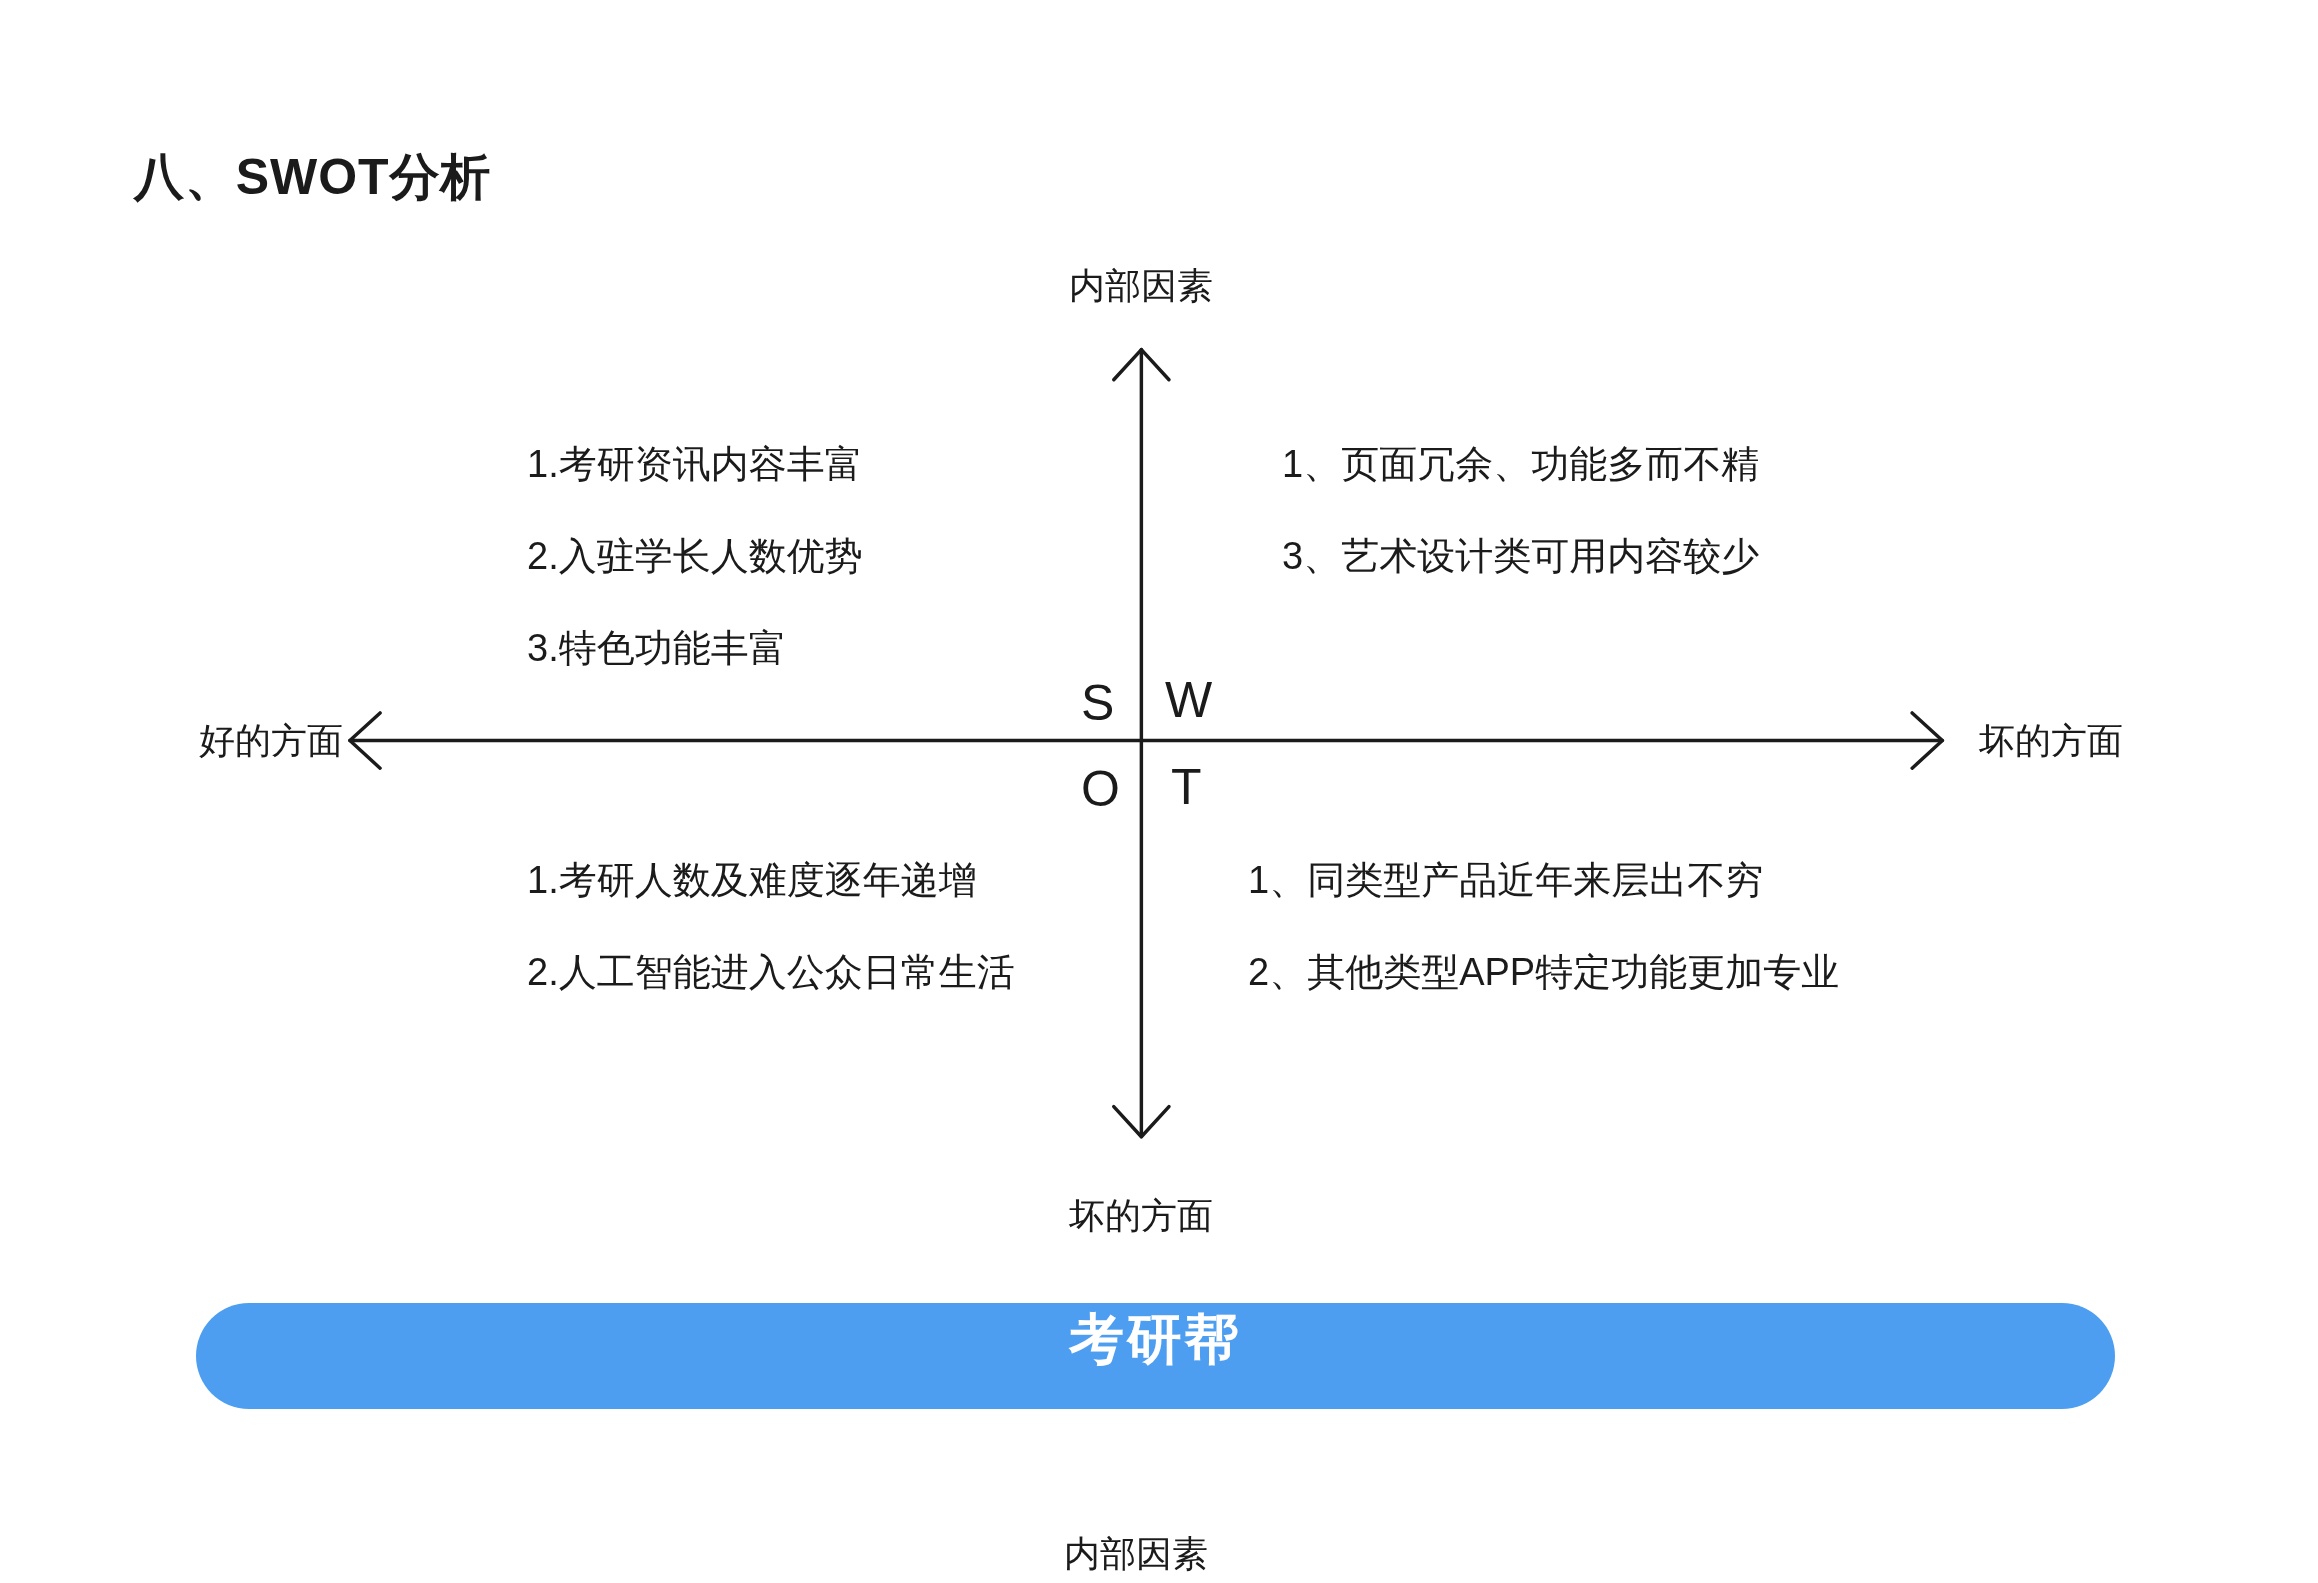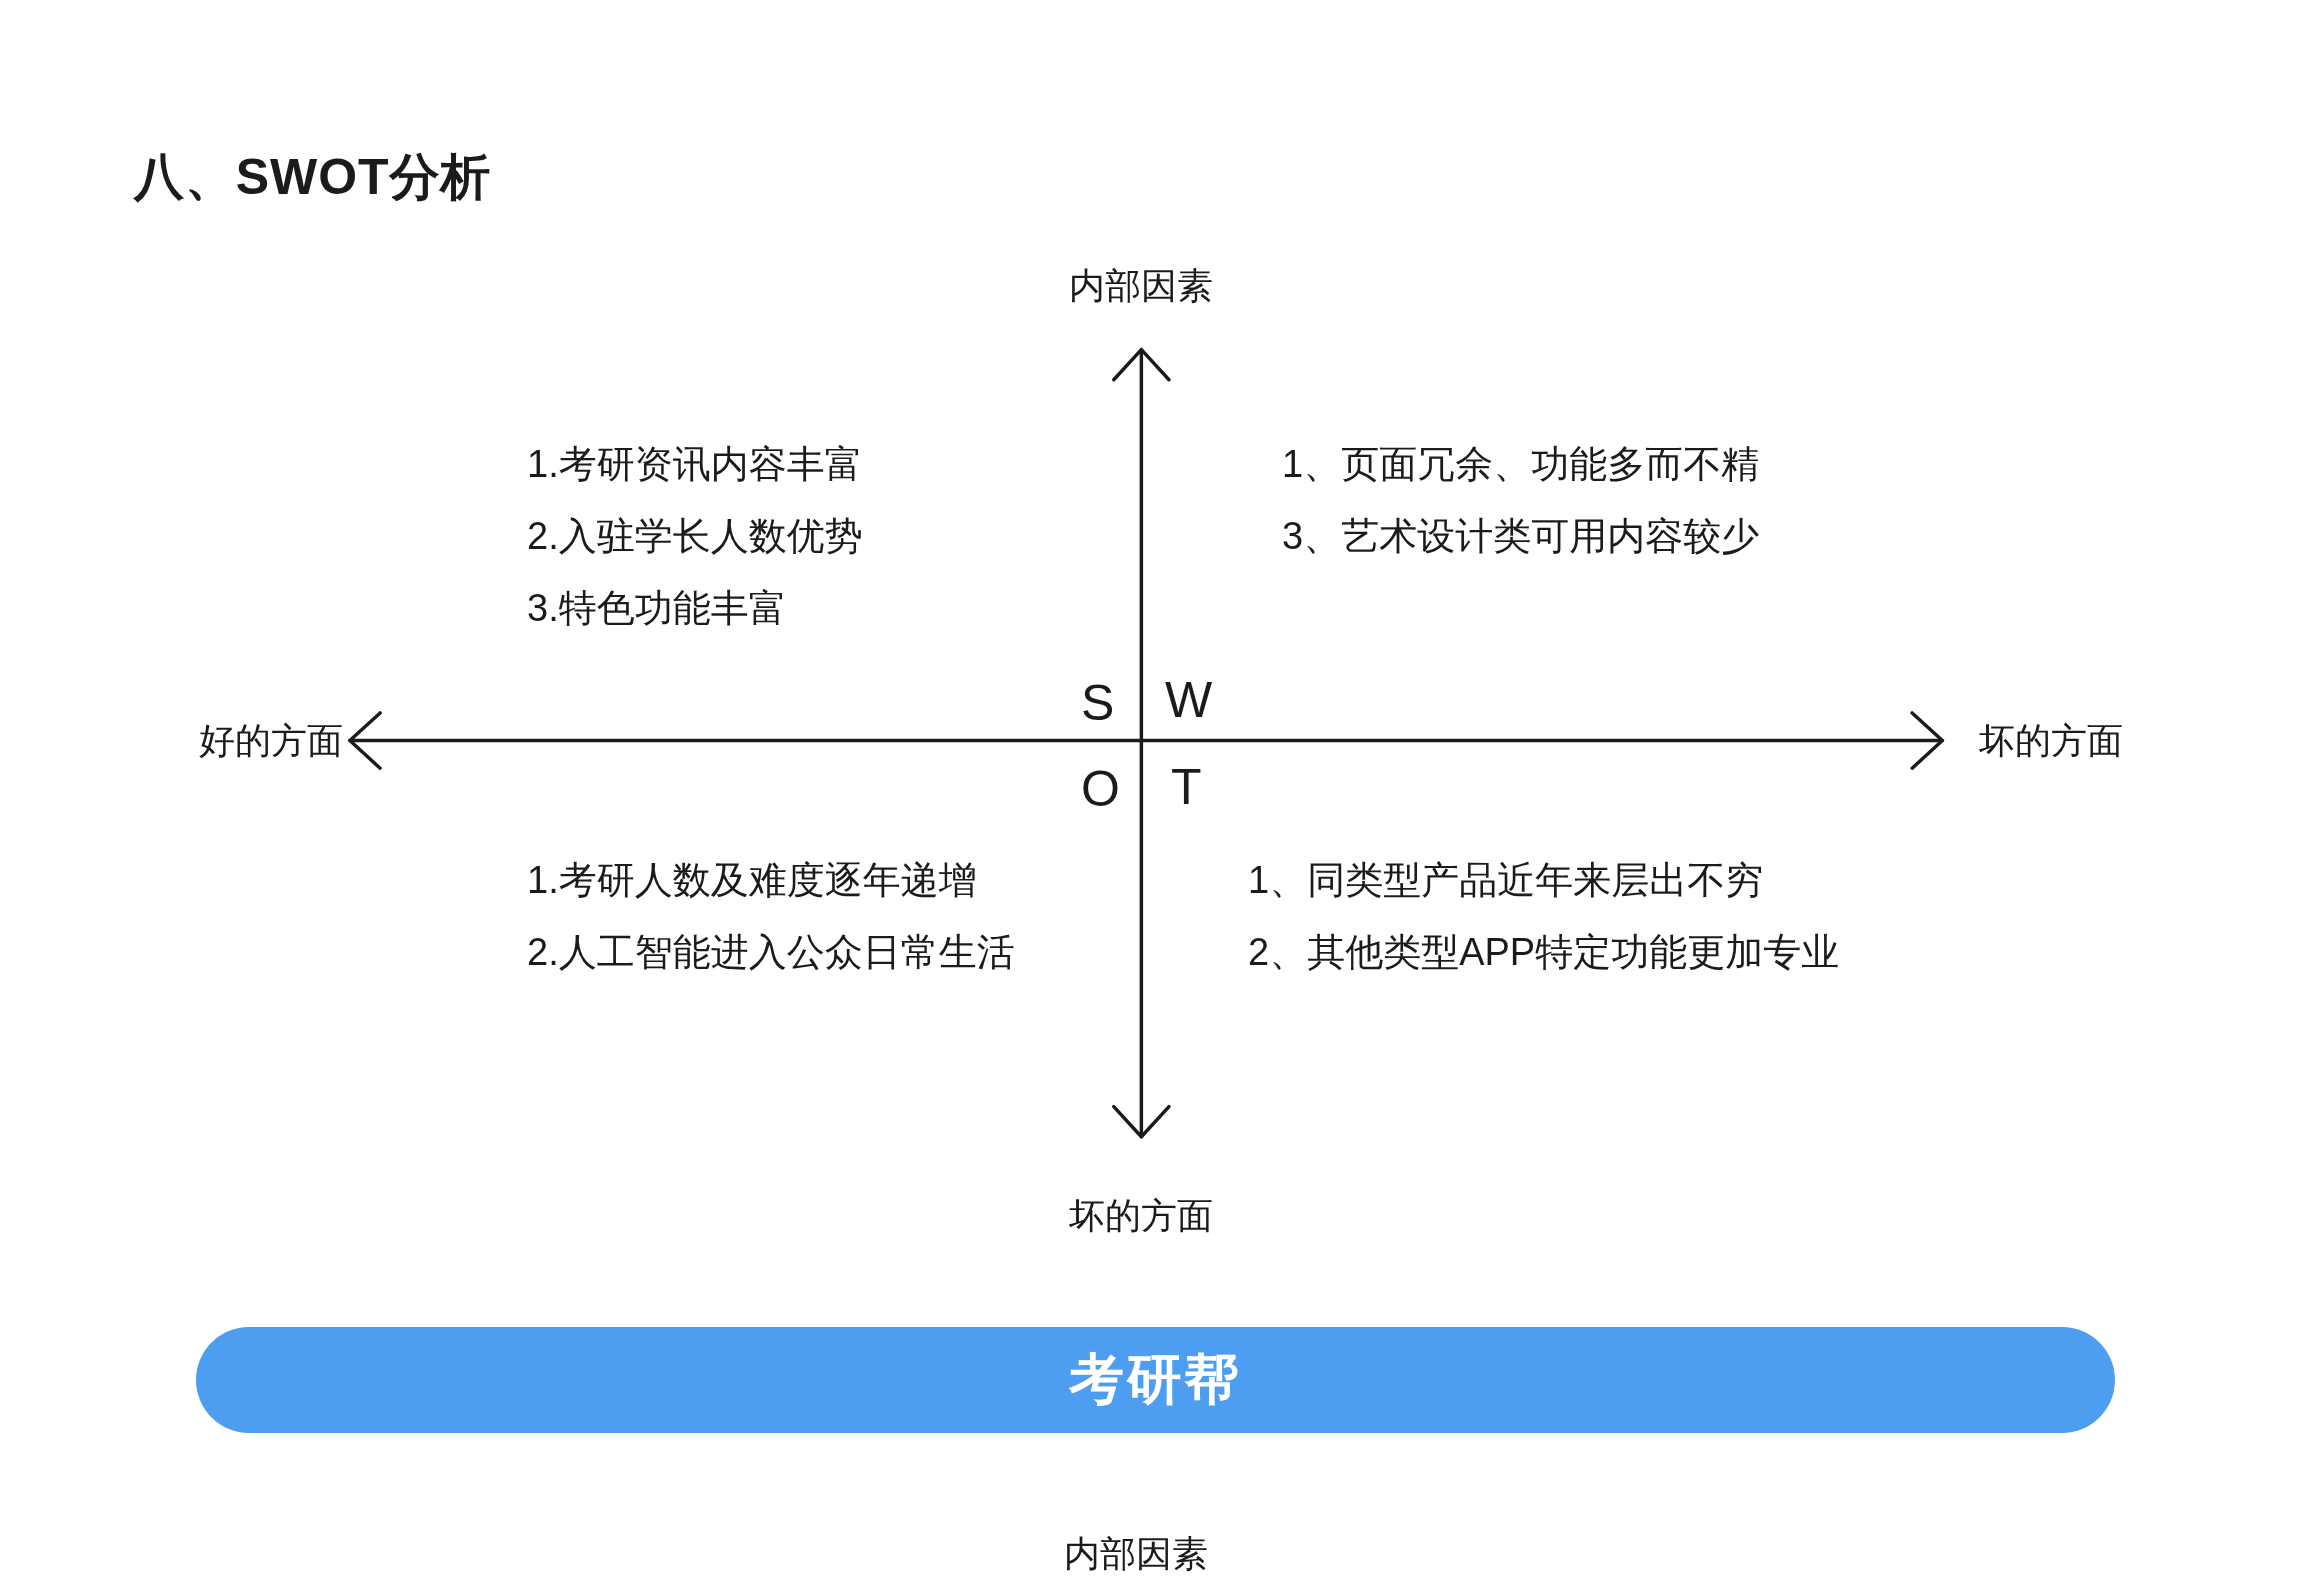--- a/index.html
+++ b/index.html
@@ -23,32 +23,32 @@
   .axis-label.left{left:199px;top:719px}
   .axis-label.right{left:1979px;top:719px}
 
   .swot-letter{position:absolute;font-size:50px;line-height:1;font-weight:400}
   .swot-letter.s{left:1081px;top:678px}
   .swot-letter.w{left:1165px;top:675px}
   .swot-letter.o{left:1081px;top:764px}
   .swot-letter.t{left:1171px;top:762px}
 
   .quad{
-    position:absolute;display:flex;flex-direction:column;gap:34px;
+    position:absolute;display:flex;flex-direction:column;gap:54px;
     font-size:38px;line-height:38px;white-space:nowrap;font-weight:500;
   }
   .quad.tl{left:527px;top:445px}
   .quad.tr{left:1282px;top:445px}
   .quad.bl{left:527px;top:861px}
   .quad.br{left:1248px;top:861px}
 
   .banner{
     position:absolute;left:196px;top:1303px;width:1919px;height:106px;
     border-radius:54px;background:#4d9ef0;
-    display:flex;align-items:center;justify-content:center;margin-top:24px;
+    display:flex;justify-content:center;
   }
   .banner-label{font-size:55px;font-weight:700;color:#ffffff;letter-spacing:2.6px}
 
   .footer-label{
     position:absolute;left:1136px;top:1530px;transform:translateX(-50%);
     font-size:36px;white-space:nowrap;
   }
 </style>
 </head>
 <body>

